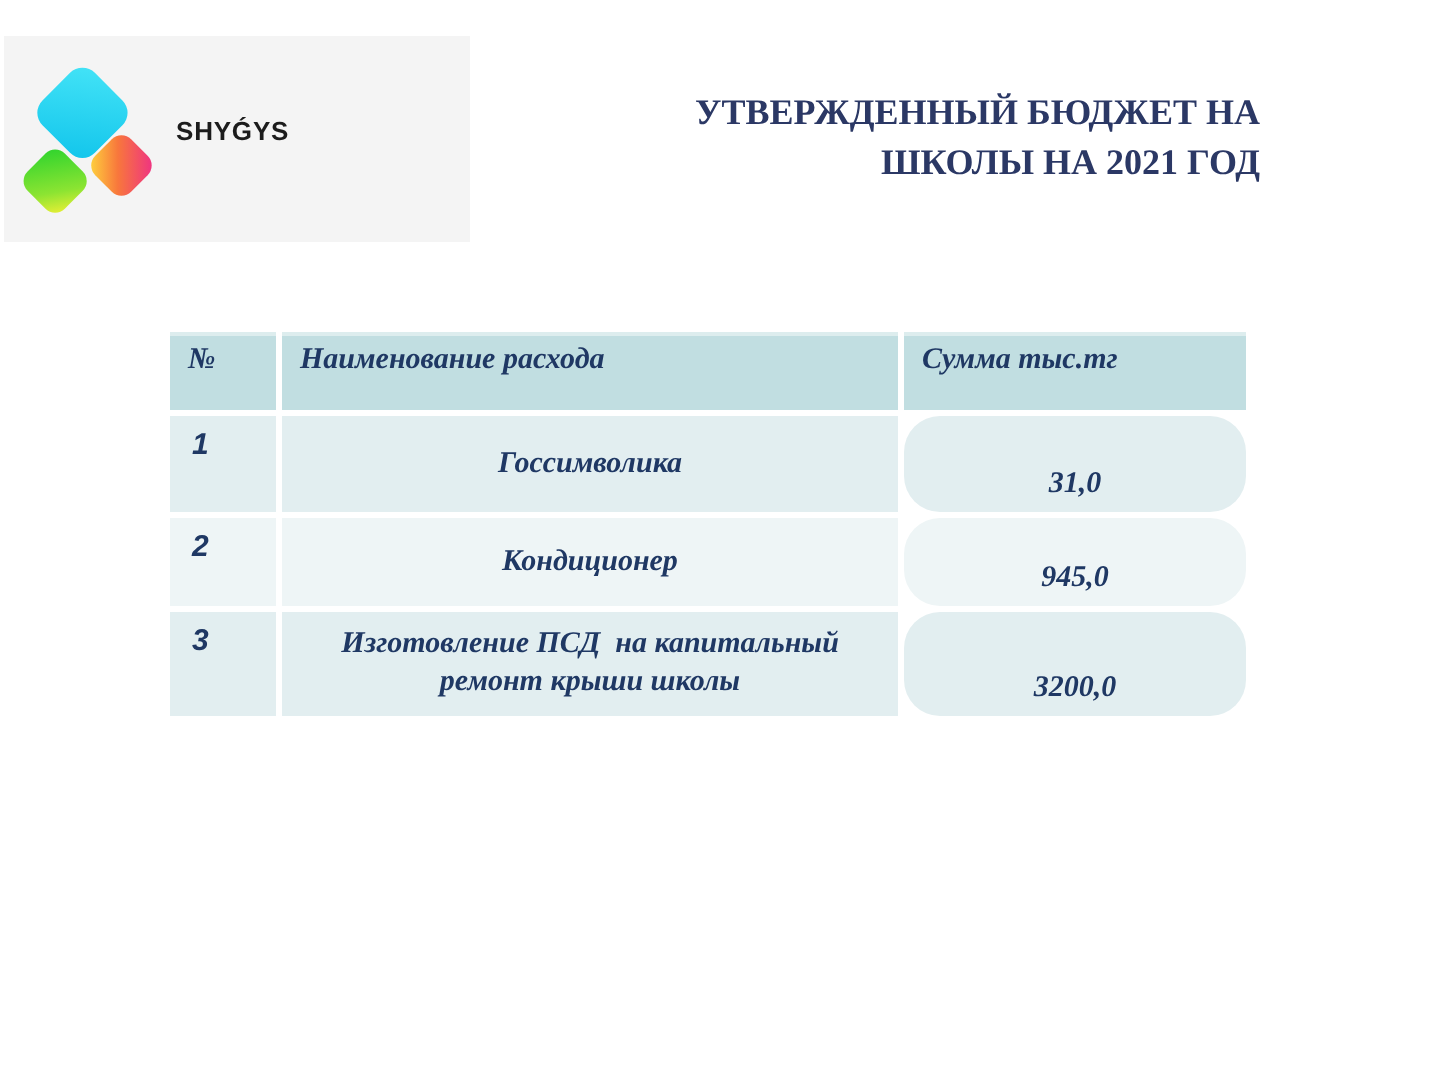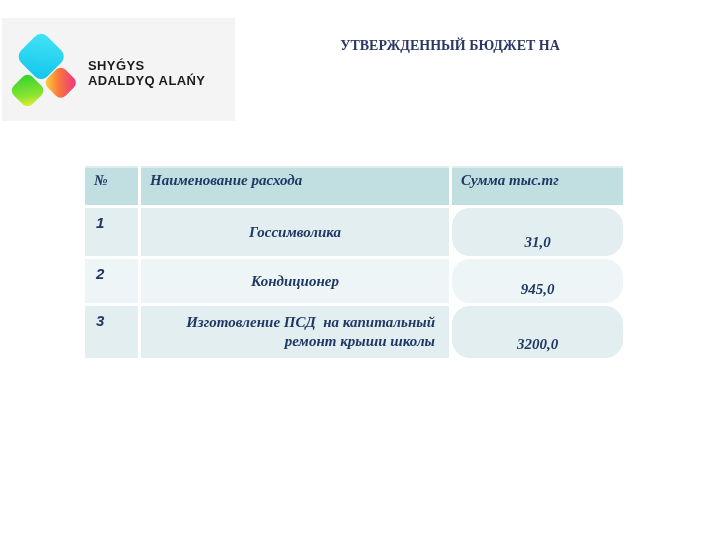--- a/index.html
+++ b/index.html
@@ -19,24 +19,24 @@
   .logo-icon { position: absolute; left: 9px; top: 8px; width: 78px; height: 94px; }
   .logo-text {
     position: absolute; left: 86px; top: 40px;
     font-family: "Liberation Sans", sans-serif;
     font-weight: bold; font-size: 13px; line-height: 15px;
     color: #1c1c1c; letter-spacing: 0.4px; white-space: nowrap;
   }
 
   
   .title {
-    position: absolute; left: 270px; top: 33px; width: 360px;
-    text-align: center;
+    position: absolute; left: 270px; top: 44px; width: 360px;
+    text-align: right;
     font-family: "Liberation Serif", serif;
-    font-weight: bold; font-size: 14px; line-height: 25px;
+    font-weight: bold; font-size: 18px; line-height: 25px;
     color: var(--title_text, #2b3865);
   }
 
   
   .budget-table {
     position: absolute; left: 85px; top: 166px;
     display: grid;
     grid-template-columns: 53px 308px 171px;
     grid-template-rows: 39px 48px 44px 52px;
     gap: 3px;
@@ -51,21 +51,21 @@
   .td { font-style: italic; font-weight: bold; font-size: 15px; }
   .td.odd  { background: var(--row_odd_bg, #e2eef0); }
   .td.even { background: var(--row_even_bg, #eef5f6); }
   .td-num {
     font-family: "Liberation Sans", sans-serif;
     font-size: 15px;
     padding: 6px 0 0 11px;
   }
   .td-name {
     display: flex; align-items: center; justify-content: center;
-    text-align: right; white-space: pre-wrap;
+    text-align: center; white-space: pre-wrap;
     padding: 16px 14px; line-height: 19px;
   }
   .td-sum {
     display: flex; align-items: flex-end; justify-content: center;
     padding-bottom: 5px;
     border-radius: 18px;
   }
 </style>
 </head>
 <body>
@@ -95,26 +95,26 @@
       </g>
       <g transform="translate(31,31) rotate(45)">
         <rect x="-19" y="-19" width="38" height="38" rx="9" fill="url(#gCyan)"></rect>
       </g>
       <g transform="translate(17,66) rotate(45)">
         <rect x="-13.5" y="-13.5" width="27" height="27" rx="7" fill="url(#gGreen)"></rect>
       </g>
     </svg>
     <div class="logo-text">
       <div>SHYǴYS</div>
-      <div>ADALDYQ ALAŃY</div>
     </div>
   </div>
 
   <div class="title">
     <div>УТВЕРЖДЕННЫЙ БЮДЖЕТ НА</div>
+    <div>ШКОЛЫ НА 2021 ГОД</div>
   </div>
 
   <div class="budget-table">
     <div class="th th-num">№</div>
     <div class="th th-name">Наименование расхода</div>
     <div class="th th-sum">Сумма тыс.тг</div>
 
   <div class="td td-num odd">1</div>
   <div class="td td-name odd">Госсимволика</div>
   <div class="td td-sum odd">31,0</div>

